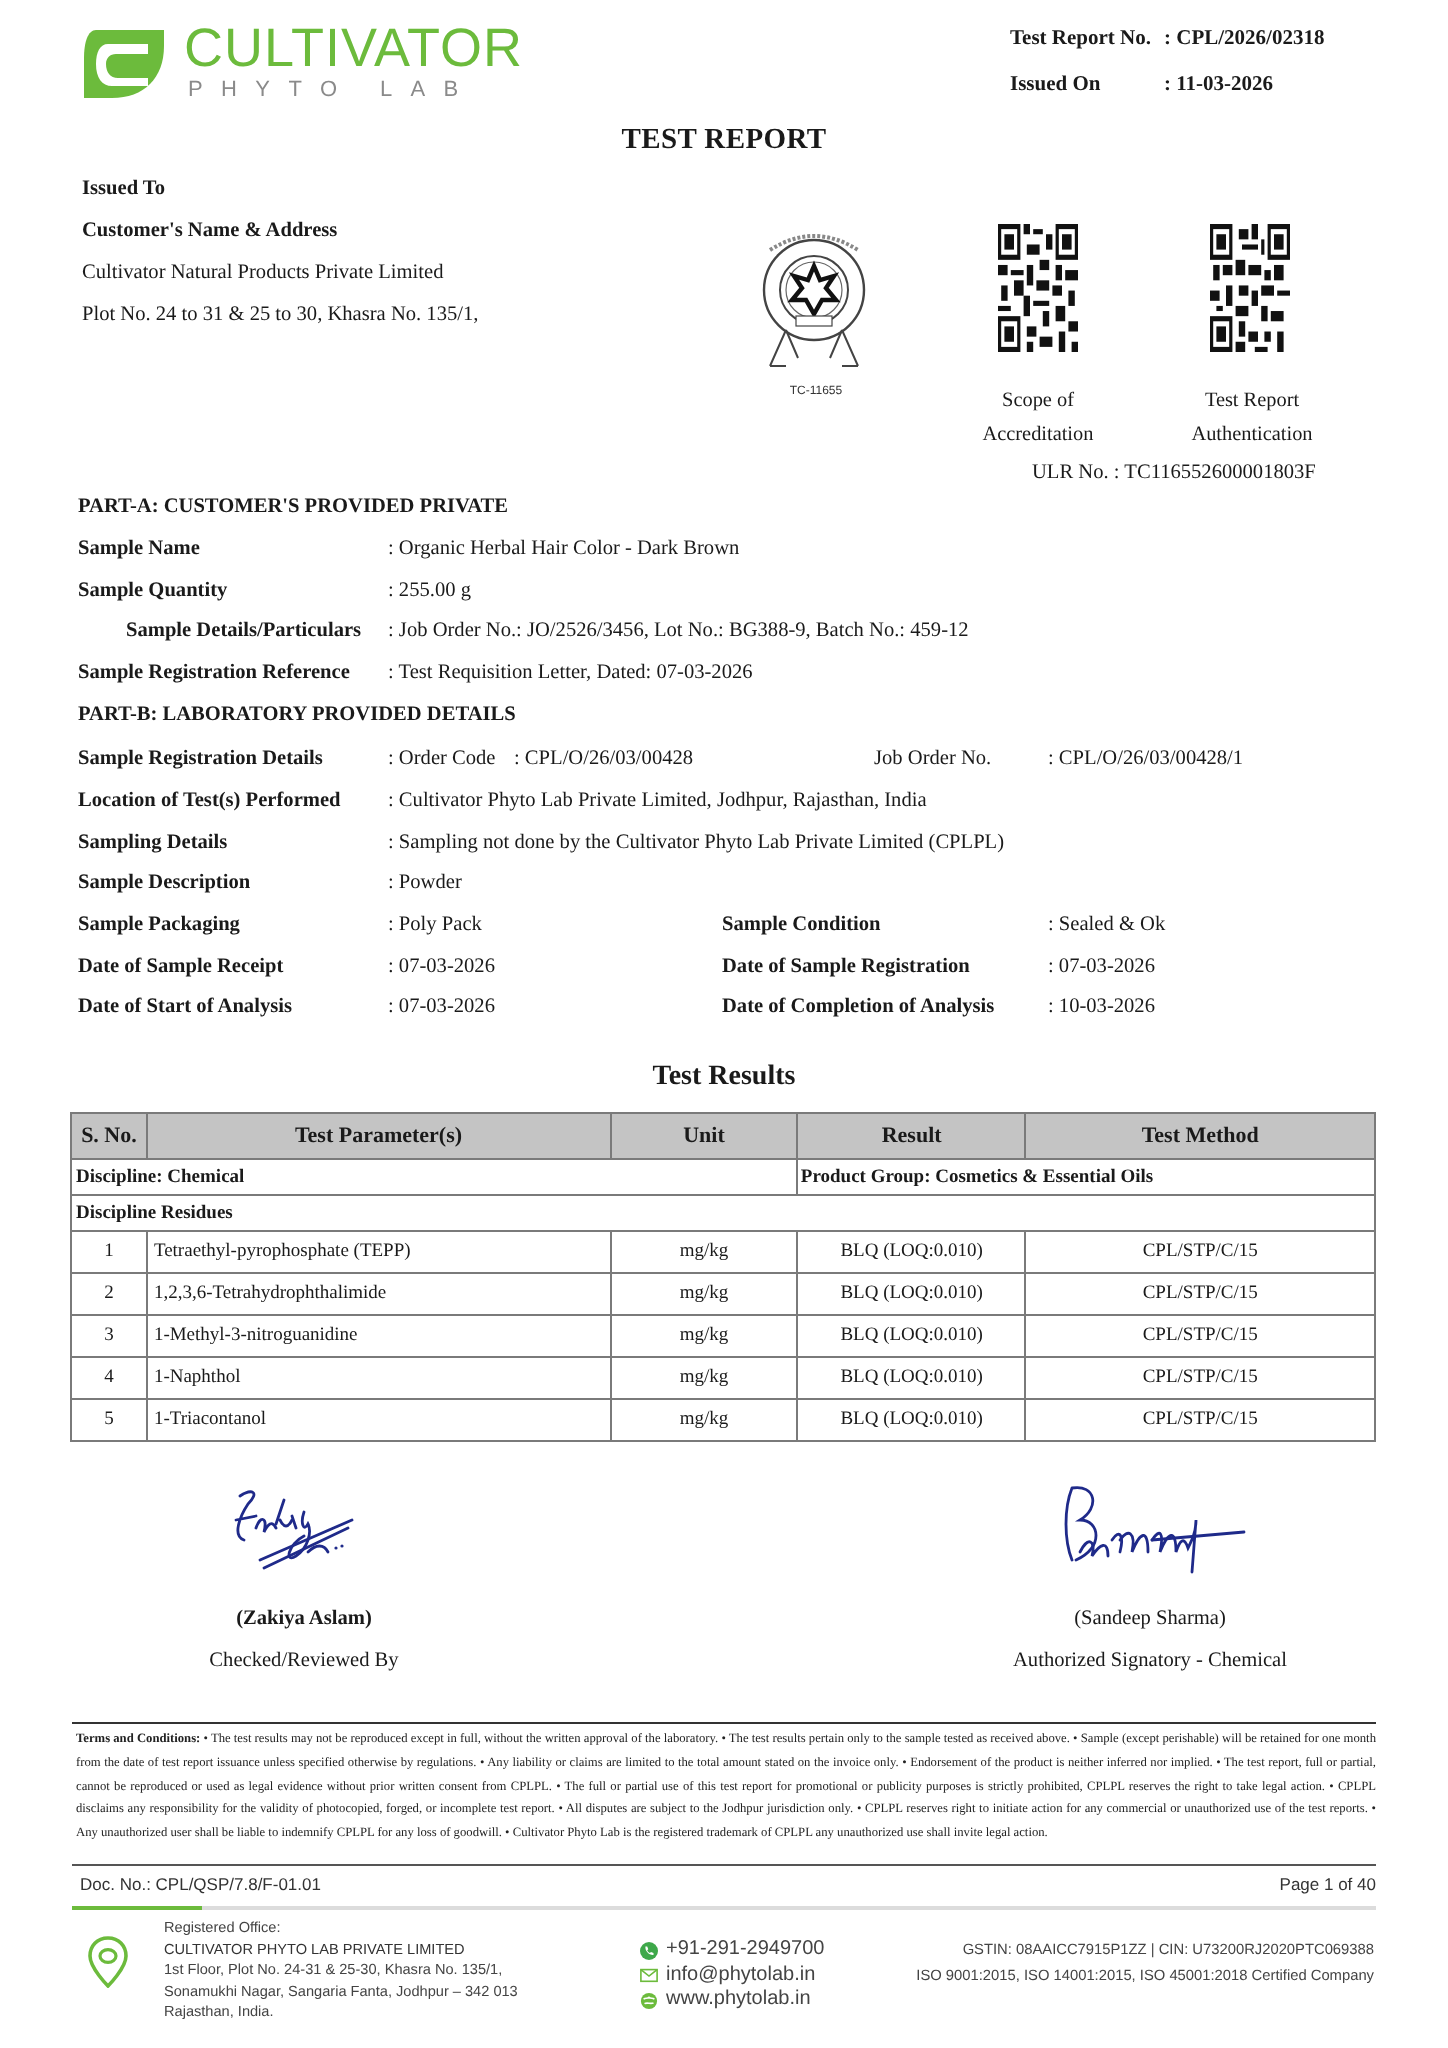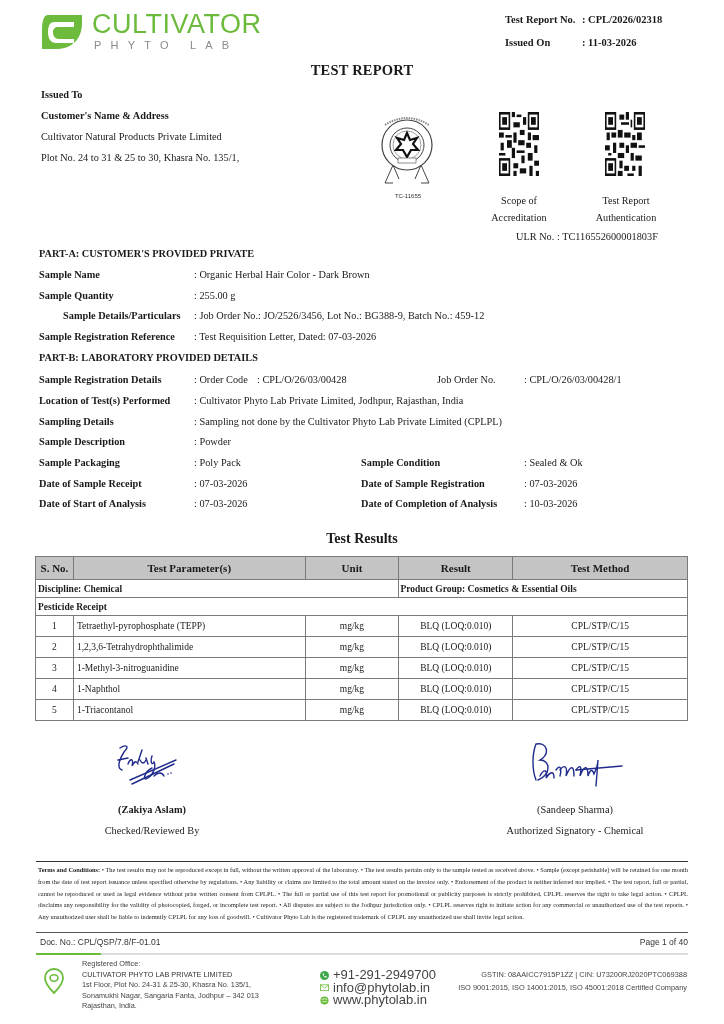--- a/index.html
+++ b/index.html
@@ -54,21 +54,21 @@
 
   .doc-rule { left: 36px; top: 932px; width: 652px; height: 1px; background: #555; }
   .docno { left: 40px; top: 937px; font-family: "Liberation Sans", "DejaVu Sans", sans-serif; font-size: 8.5px; color: #333; }
   .pageno { right: 36px; top: 937px; font-family: "Liberation Sans", "DejaVu Sans", sans-serif; font-size: 8.5px; color: #333; }
   .foot-rule { left: 36px; top: 953px; width: 652px; height: 2px; background: #dcdcdc; }
   .foot-rule-g { left: 36px; top: 953px; width: 65px; height: 2px; background: #6cbb3c; }
 
   .fsans { font-family: "Liberation Sans", "DejaVu Sans", sans-serif; color: #444; white-space: nowrap; }
   .office { left: 82px; top: 959px; font-size: 7.3px; line-height: 10.5px; }
   .office .co { font-weight: normal; color: #333; }
-  .contact { left: 320px; top: 969px; font-size: 13px; line-height: 12.5px; }
+  .contact { left: 320px; top: 969px; font-size: 10px; line-height: 12.5px; }
   .contact .row { display: flex; align-items: center; gap: 4px; }
   .ico { display: inline-block; width: 9px; height: 9px; }
   .regs { right: 37px; top: 969px; font-size: 7.4px; line-height: 12.5px; text-align: right; }
 </style>
 </head>
 <body>
 
 <div class="abs logo">
   <svg class="logo-mark" viewBox="0 0 44 38">
     <path d="M8 2 H42 V10 C42 26 32 36 16 36 H2 V16 C2 8 4 2 8 2 Z" fill="#6cbb3c"></path>
@@ -262,21 +262,21 @@
       <th>Result</th>
       <th>Test Method</th>
     </tr>
   </thead>
   <tbody>
     <tr class="sub">
       <td colspan="3" class="nor">Discipline: Chemical</td>
       <td colspan="2" class="nob" style="border-left:1px solid #7a7a7a; padding-left:1px;">Product Group: Cosmetics &amp; Essential Oils</td>
     </tr>
     <tr class="sub">
-      <td colspan="5">Pesticide Receipt</td>
+      <td colspan="5">Discipline Residues</td>
     </tr>
     <tr>
       <td>1</td>
       <td class="left">Tetraethyl-pyrophosphate (TEPP)</td>
       <td>mg/kg</td>
       <td>BLQ (LOQ:0.010)</td>
       <td>CPL/STP/C/15</td>
     </tr>
     <tr>
       <td>2</td>

